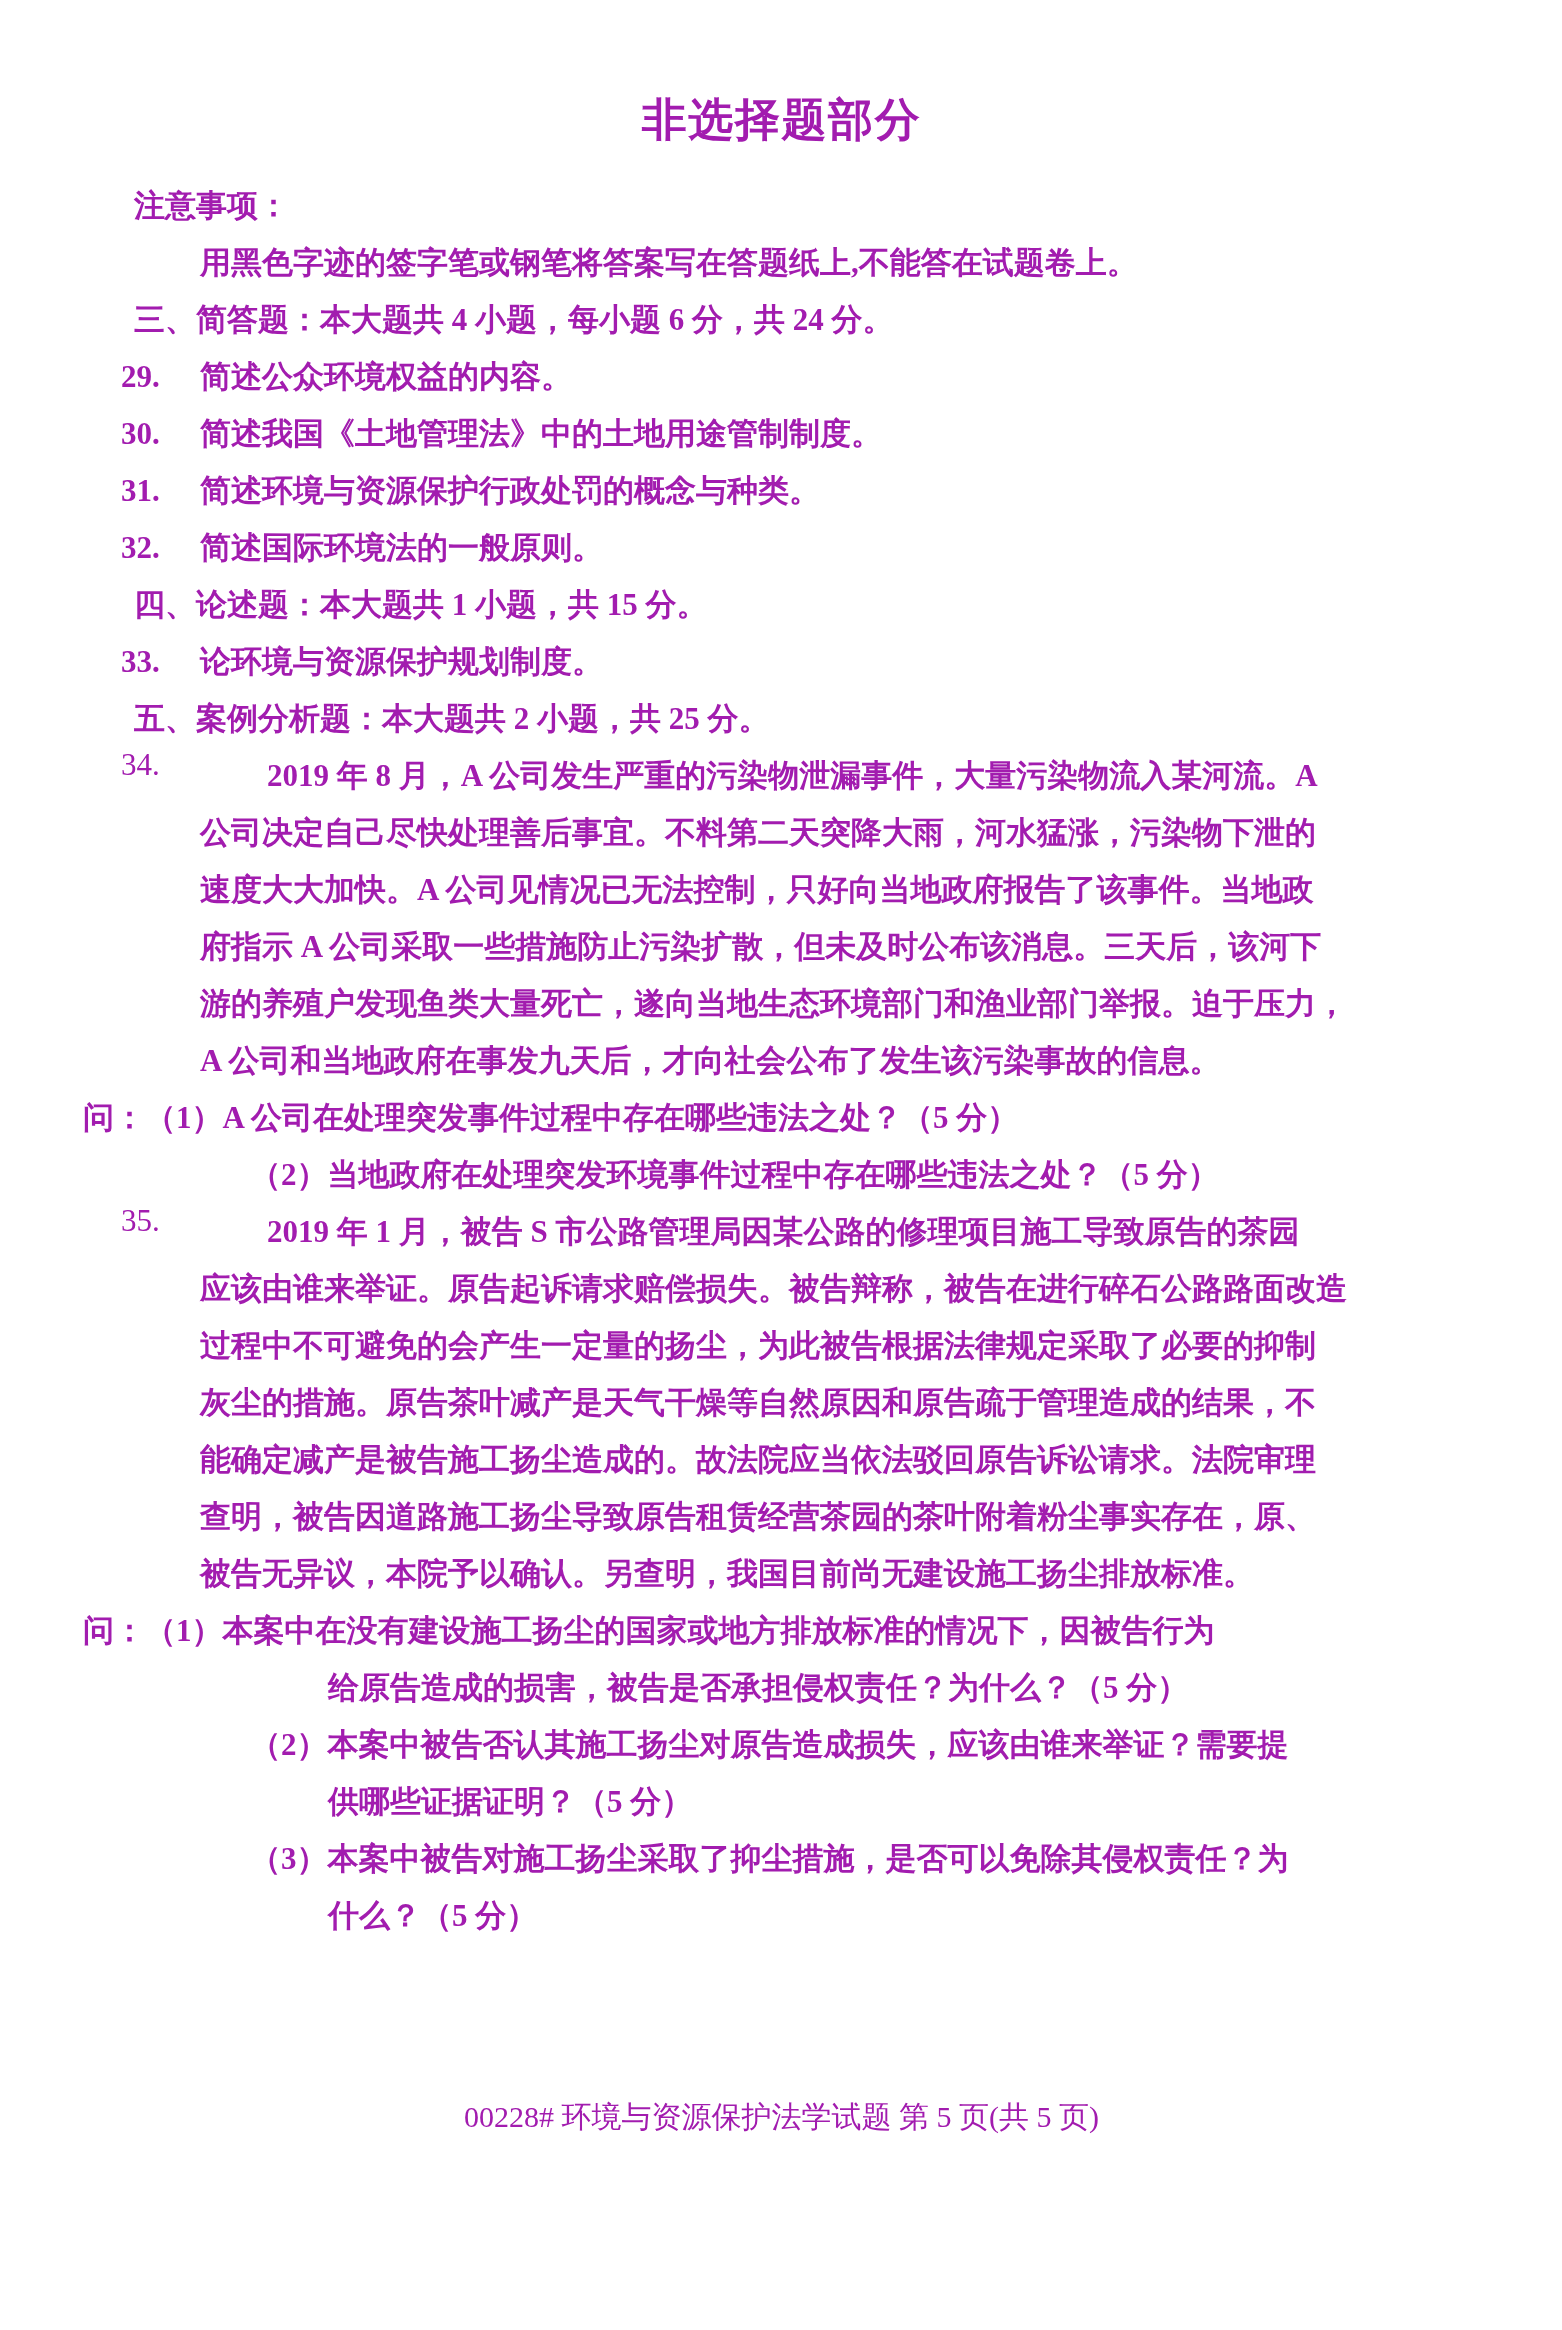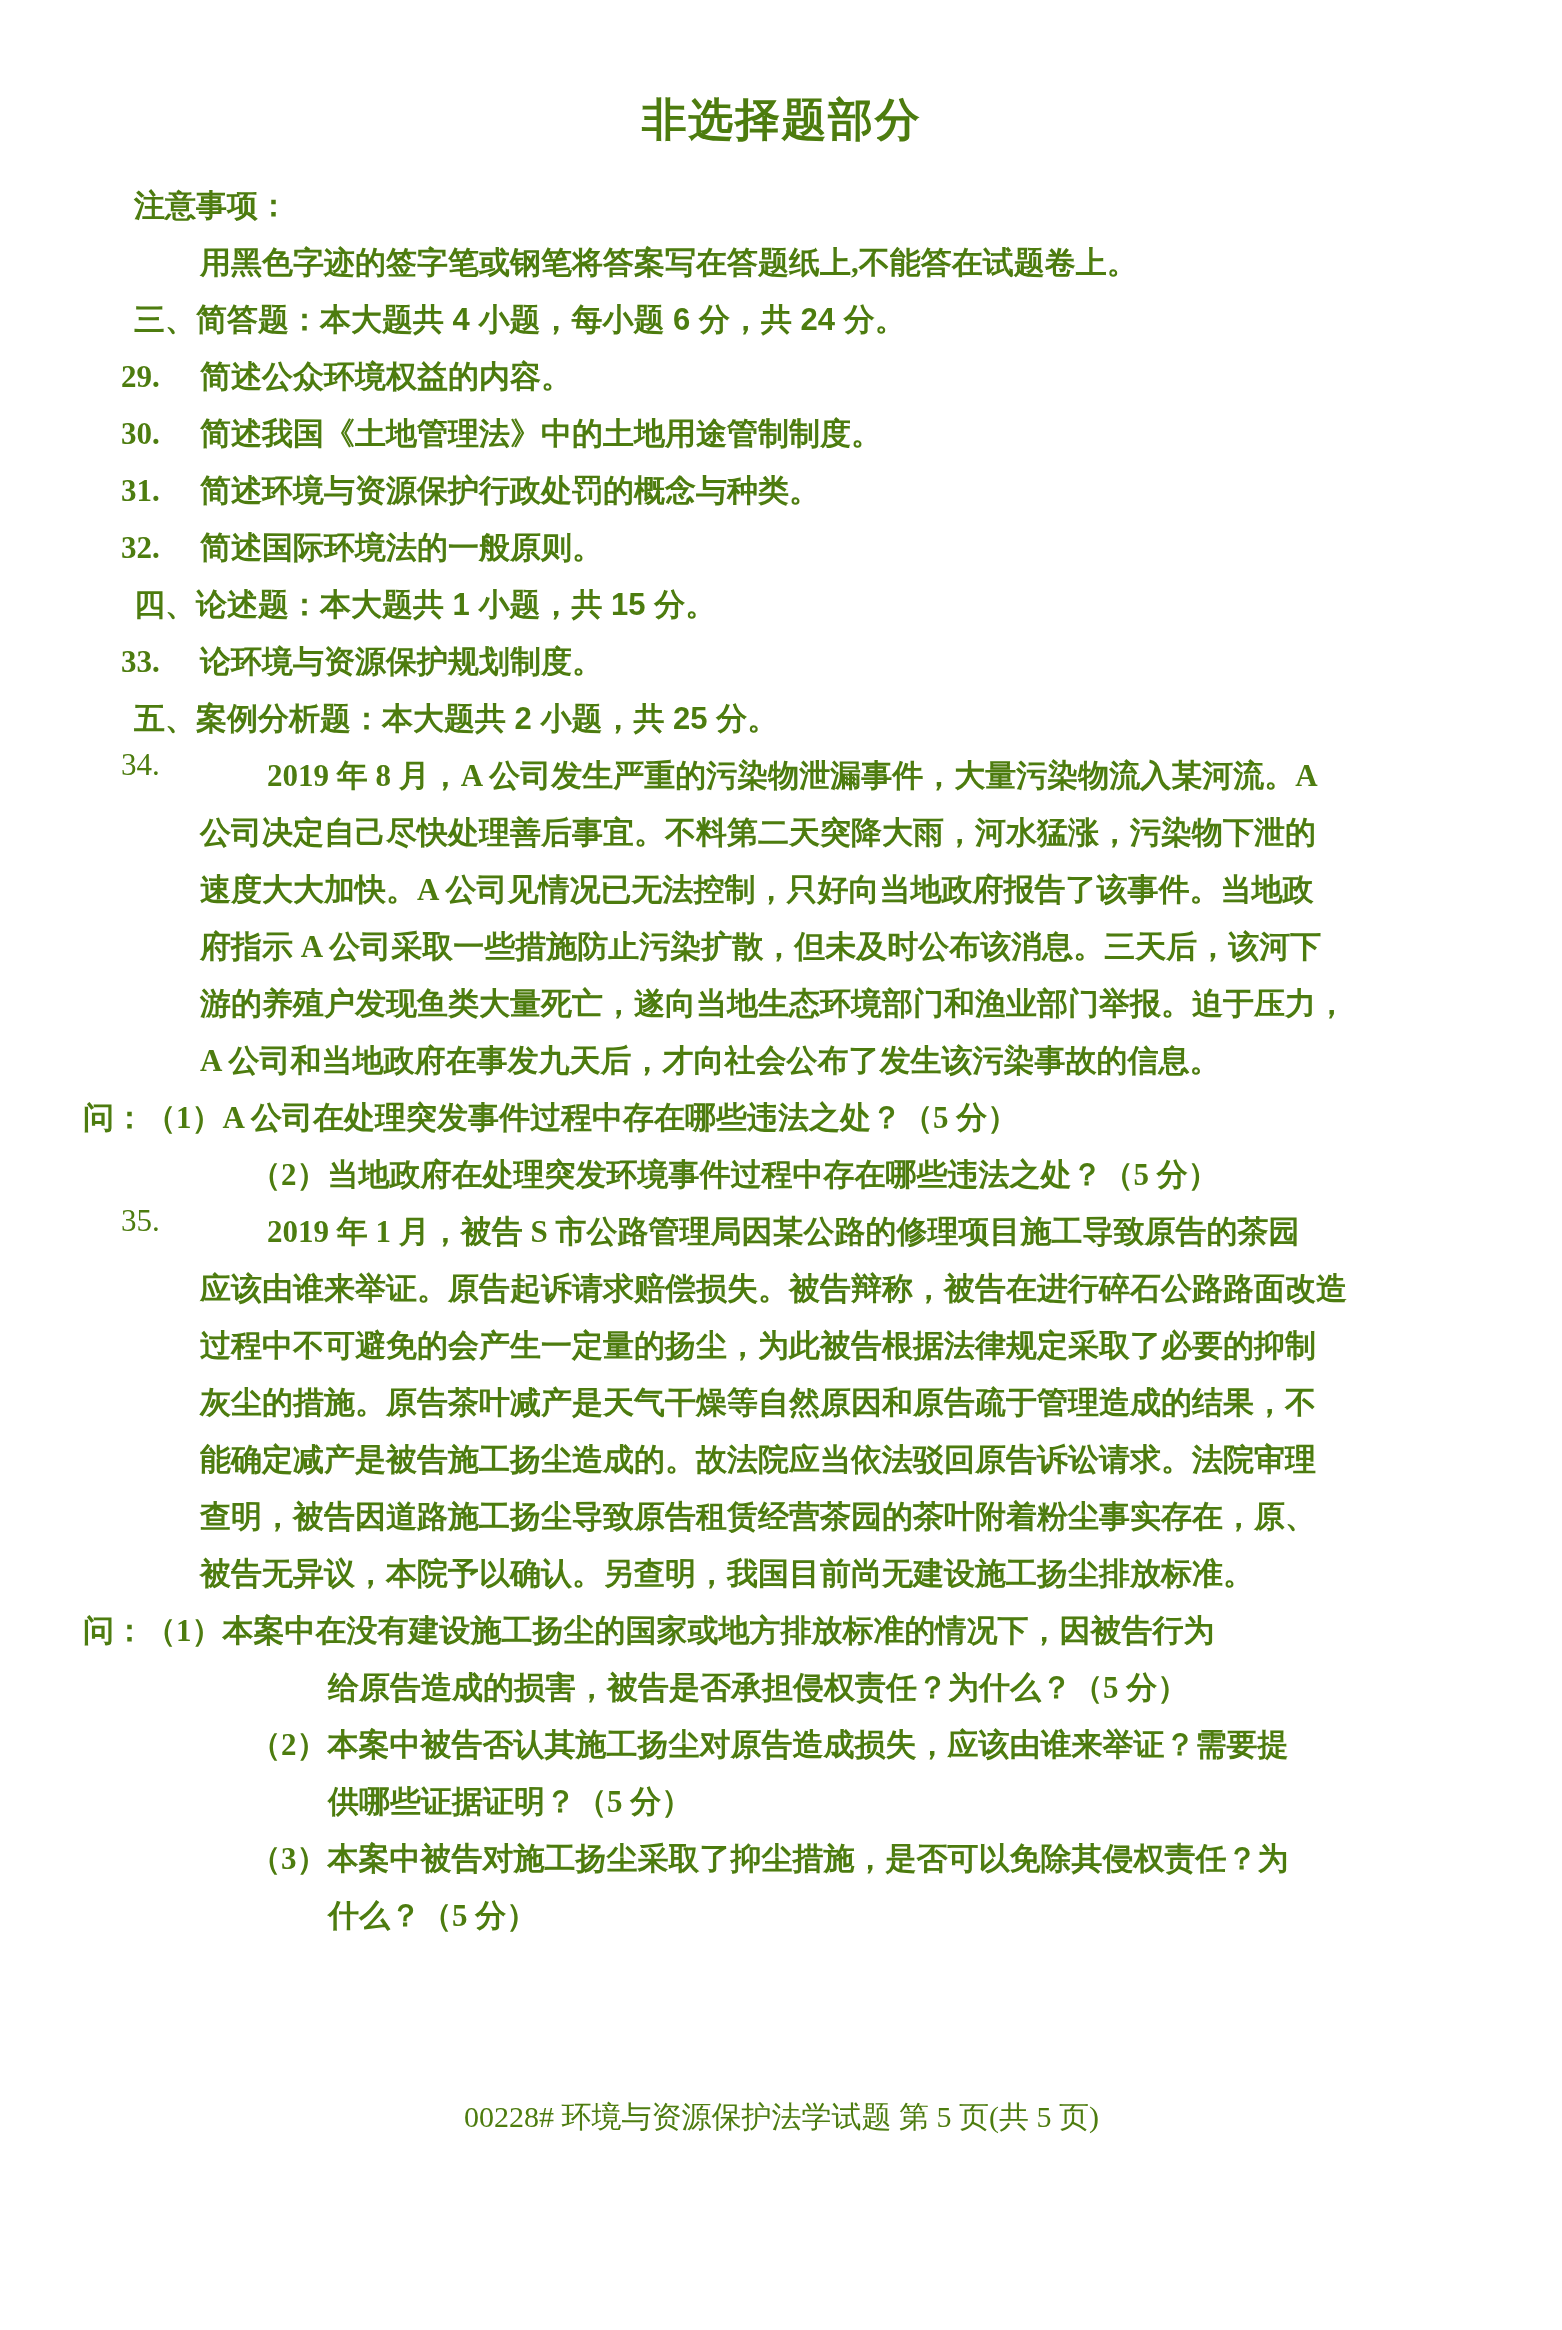--- a/index.html
+++ b/index.html
@@ -1,21 +1,21 @@
 <!DOCTYPE html>
 <html style="font-size:12.6px"><head>
 <meta charset="utf-8">
 <style>
   html, body { margin: 0; padding: 0; background: #ffffff; }
   .page {
     position: relative;
     width: 1563px;
     height: 2330px;
     background: #ffffff;
-    color: #4d7c0f;
+    color: #a21caf;
     font-family: "Liberation Serif", "DejaVu Serif", serif;
     font-size: 31px;
     overflow: hidden;
   }
   .title {
     padding-top: 93px;
     text-align: center;
     font-family: "Liberation Sans", "DejaVu Sans", sans-serif;
     font-weight: bold;
     font-size: 45px;
@@ -26,21 +26,21 @@
     margin: 31px 0 0 134px;
     font-family: "Liberation Sans", "DejaVu Sans", sans-serif;
     font-weight: bold;
     font-size: 31px;
     line-height: 57px;
   }
   .line { line-height: 57px; font-size: 31px; font-weight: bold; }
   .indent-body { margin-left: 200px; font-size: 31px; }
   .heading {
     margin-left: 134px;
-    font-family: Liberation Sans, sans-serif;
+    font-family: Liberation Serif, serif;
     font-weight: bold;
     font-size: 31px;
   }
   .item { position: relative; padding-left: 200px; }
   .num { position: absolute; left: 121px; top: 0; }
   .case { position: relative; }
   .body-line { margin-left: 200px; }
   .first-line { text-indent: 67px; }
   .ask-line { margin-left: 83px; }
   .q-sub { margin-left: 250px; }

